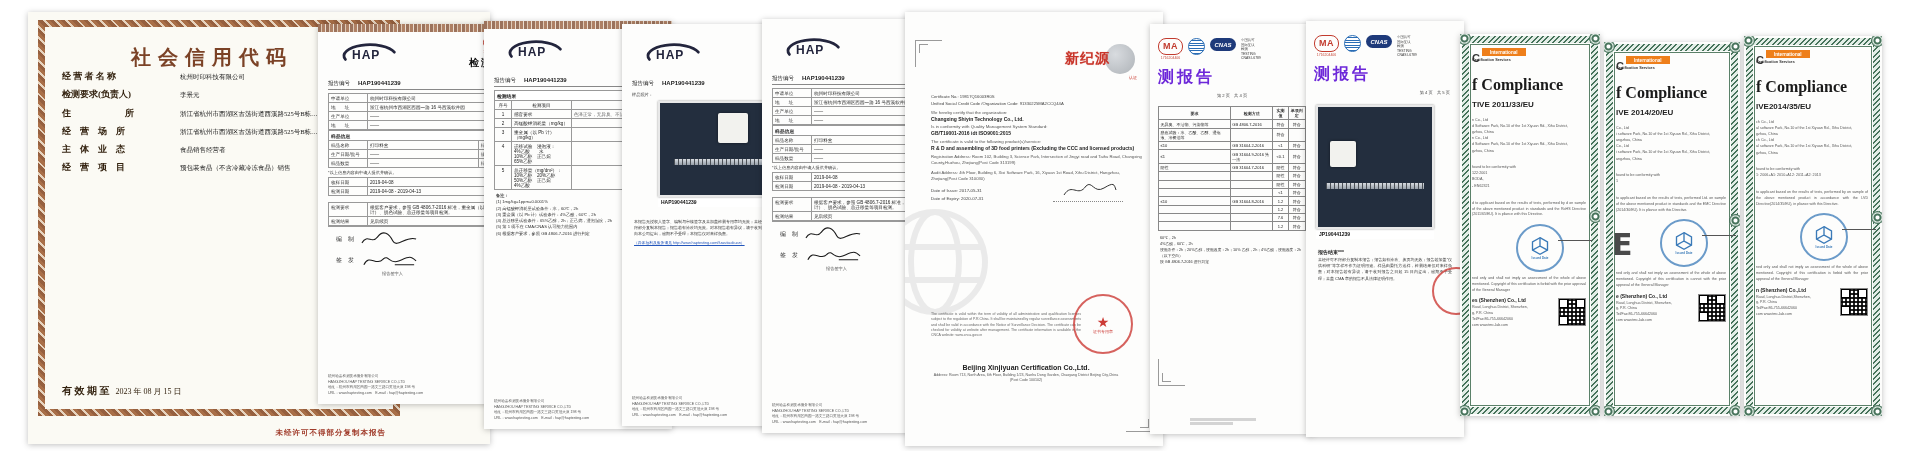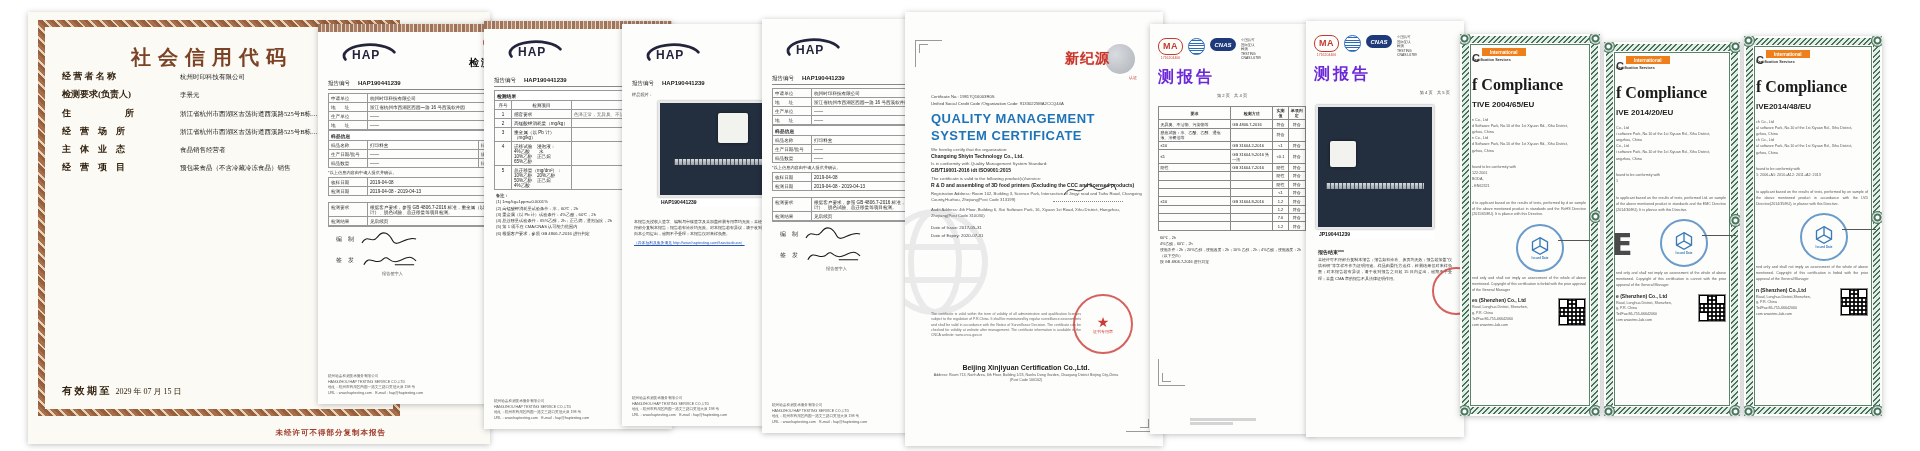--- a/index.html
+++ b/index.html
@@ -208,21 +208,21 @@
           <div class="lic-field">
             <span class="lic-lbls">
               <span class="lic-l1">经　营　项　目</span>
               <span class="lic-l2"></span>
             </span>
             <span class="lic-val">预包装食品（不含冷藏冷冻食品）销售</span>
           </div>
         </div>
     </div>
     <div class="lic-valid">
-      <span>有 效 期 至</span><span class="v">2029 年 07 月 15 日</span>
+      <span>有 效 期 至</span><span class="v">2023 年 08 月 15 日</span>
     </div>
     <div class="lic-footer">未经许可不得部分复制本报告</div>
   </section>
 
   <section class="doc hap" style="left:318px;top:24px;width:192px;height:380px;z-index:2">
     <div class="mosaic"></div>
     <div class="hap-head">
       <div class="hap-logo">
         <svg width="58" height="28" viewBox="0 0 64 30">
             <path d="M6 21 A28 12 0 1 1 60 13" fill="none" stroke="#23253d" stroke-width="3" stroke-linecap="round"></path>
@@ -561,24 +561,20 @@
         </svg>
     </div>
     <div class="xjy-logo">
       <div class="xjy-globe"></div>
       <div class="xjy-text">新纪源</div>
       <div class="xjy-sub">认证</div>
     </div>
     <div class="qms-body">
       <div class="qms-meta">Certificate No.: 19817Q16003R0S</div>
       <div class="qms-meta">Unified Social Credit Code /Organization Code: 91330225MA2CCQ44A</div>
-      <div class="qms-title">
-        <div>QUALITY MANAGEMENT</div>
-        <div>SYSTEM CERTIFICATE</div>
-      </div>
       <div class="qms-line">We hereby certify that the organization:</div>
       <div class="qms-strong">Changxing Shiyin Technology Co., Ltd.</div>
       <div class="qms-line">Is in conformity with Quality Management System Standard:</div>
       <div class="qms-strong">GB/T19001-2016 idt ISO9001:2015</div>
       <div class="qms-line">The certificate is valid to the following product(s)/service:</div>
       <div class="qms-strong">R &amp; D and assembling of 3D food printers (Excluding the CCC and licensed products)</div>
       <div class="qms-addr">Registration Address: Room 102, Building 3, Science Park, Intersection of Jingyi road and Taihu Road, Changxing County,Huzhou, Zhejiang(Post Code 313199)</div>
       <div class="qms-addr">Audit Address: 4th Floor, Building 6, Xixi Software Park, 16, Xiyuan 1st Road, Xihu District, Hangzhou, Zhejiang(Post Code 310030)</div>
       <div class="qms-dates">
         <div>Date of Issue:  2017-05-31</div>
@@ -770,21 +766,21 @@
       <span class="rosette r-bl"></span>
       <span class="rosette r-br"></span>
       <span class="rosette r-mr"></span>
       <div class="comp-in">
         <div class="brand">
           <span class="c">C</span>
           <span class="tag">International</span>
           <span class="sub">Certification Services</span>
         </div>
         <div class="comp-title">f Compliance</div>
-        <div class="comp-dir">TIVE 2004/65/EU</div>
+        <div class="comp-dir">TIVE 2011/33/EU</div>
         <div class="comp-body">
 
         <div>n Co., Ltd</div>
             <div>d Software Park, No.10 of the 1st Xiyuan Rd., Xihu District,</div>
             <div>gzhou, China</div>
             <div>n Co., Ltd</div>
             <div>d Software Park, No.10 of the 1st Xiyuan Rd., Xihu District,</div>
             <div>gzhou, China</div>
           </div>
         <div class="comp-conf">
@@ -896,21 +892,21 @@
       <span class="rosette r-bl"></span>
       <span class="rosette r-br"></span>
       <span class="rosette r-mr"></span>
       <div class="comp-in">
         <div class="brand">
           <span class="c">C</span>
           <span class="tag">International</span>
           <span class="sub">Certification Services</span>
         </div>
         <div class="comp-title">f Compliance</div>
-        <div class="comp-dir">IVE2014/48/EU</div>
+        <div class="comp-dir">IVE2014/35/EU</div>
         <div class="comp-body">
 
         <div>ch Co., Ltd</div>
             <div>al software Park, No.10 of the 1st Xiyuan Rd., Xihu District,</div>
             <div>gzhou, China</div>
             <div>ch Co., Ltd</div>
             <div>al software Park, No.10 of the 1st Xiyuan Rd., Xihu District,</div>
             <div>gzhou, China</div>
           </div>
         <div class="comp-conf">

